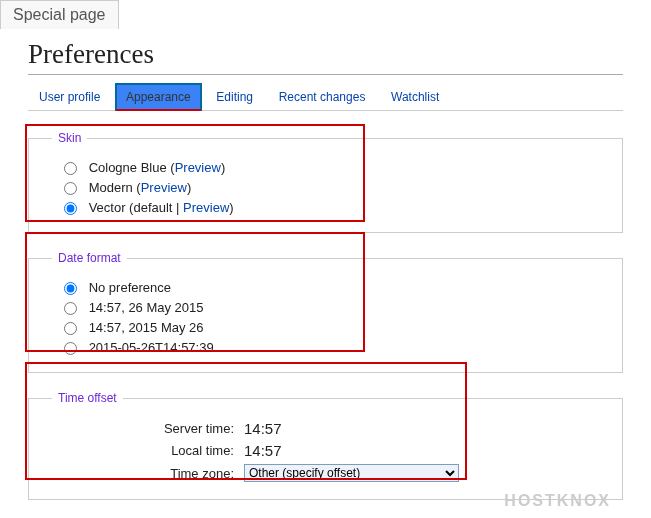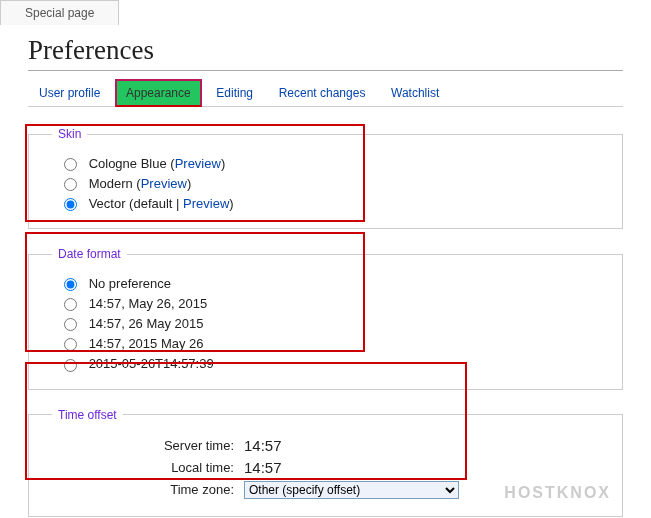--- a/index.html
+++ b/index.html
@@ -10,22 +10,22 @@
       color: #222;
       width: 651px;
       height: 518px;
       overflow: hidden;
       position: relative;
     }
     .page-tab {
       display: inline-block;
       border: 1px solid #ccc;
       border-bottom: none;
-      padding: 5px 24px;
-      font-size: 12px;
+      padding: 5px 12px;
+      font-size: 16px;
       color: #555;
       background: #f8f8f8;
       margin-left: 0;
     }
     .content {
       padding: 10px 28px 20px 28px;
     }
     h1 {
       font-family: Georgia, 'Times New Roman', serif;
       font-weight: normal;
@@ -42,24 +42,24 @@
       display: inline-block;
       padding: 6px 10px;
       font-size: 12px;
       color: #0645ad;
       cursor: pointer;
       border: 1px solid transparent;
       border-bottom: none;
       margin-bottom: -1px;
     }
     .tab.active {
-      border: 2px solid #be185d;
+      border: 2px solid #0369a1;
       border-bottom: 2px solid #c00;
       color: #333;
-      background: #22c55e;
+      background: #3b82f6;
       padding: 5px 9px;
     }
     fieldset {
       border: 1px solid #ccc;
       padding: 10px 15px 12px 15px;
       margin-bottom: 18px;
       position: relative;
     }
     legend {
       color: #6d28d9;
@@ -89,21 +89,21 @@
     }
     .form-val { font-size: 15px; }
     select {
       width: 215px;
       font-size: 12px;
       background: #eef3fb;
       border: 1px solid #7b9ebd;
     }
     .watermark {
       position: absolute;
-      bottom: 16px;
+      bottom: 8px;
       right: 40px;
       color: #ccc;
       font-size: 16px;
       letter-spacing: 2px;
       font-weight: bold;
       pointer-events: none;
     }
     .skin-highlight {
       position: absolute;
       border: 2px solid #c00;
@@ -170,24 +170,20 @@
   </fieldset>
 
   <fieldset>
     <legend>Date format</legend>
     <div class="radio-row">
       <input type="radio" name="df" checked="" style="">
       <span>No preference</span>
     </div>
     <div class="radio-row">
       <input type="radio" name="df" style="">
-      <span>14:57, May 26, 2015</span>
-    </div>
-    <div class="radio-row">
-      <input type="radio" name="df" style="">
       <span>14:57, 26 May 2015</span>
     </div>
     <div class="radio-row">
       <input type="radio" name="df" style="">
       <span>14:57, 2015 May 26</span>
     </div>
     <div class="radio-row">
       <input type="radio" name="df" style="">
       <span>2015-05-26T14:57:39</span>
     </div>

